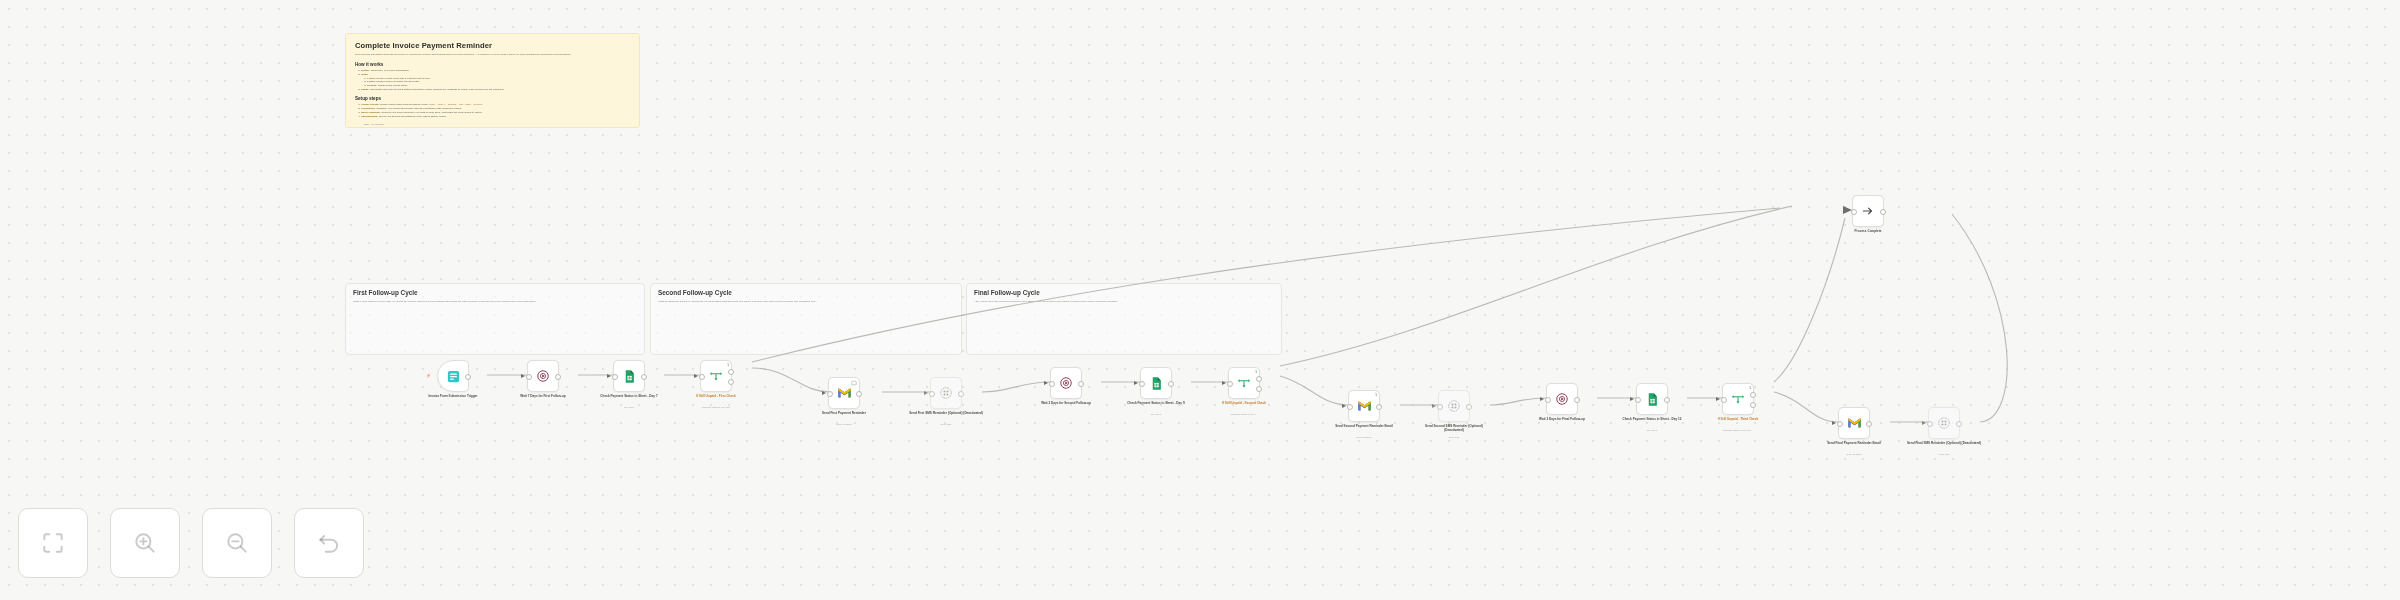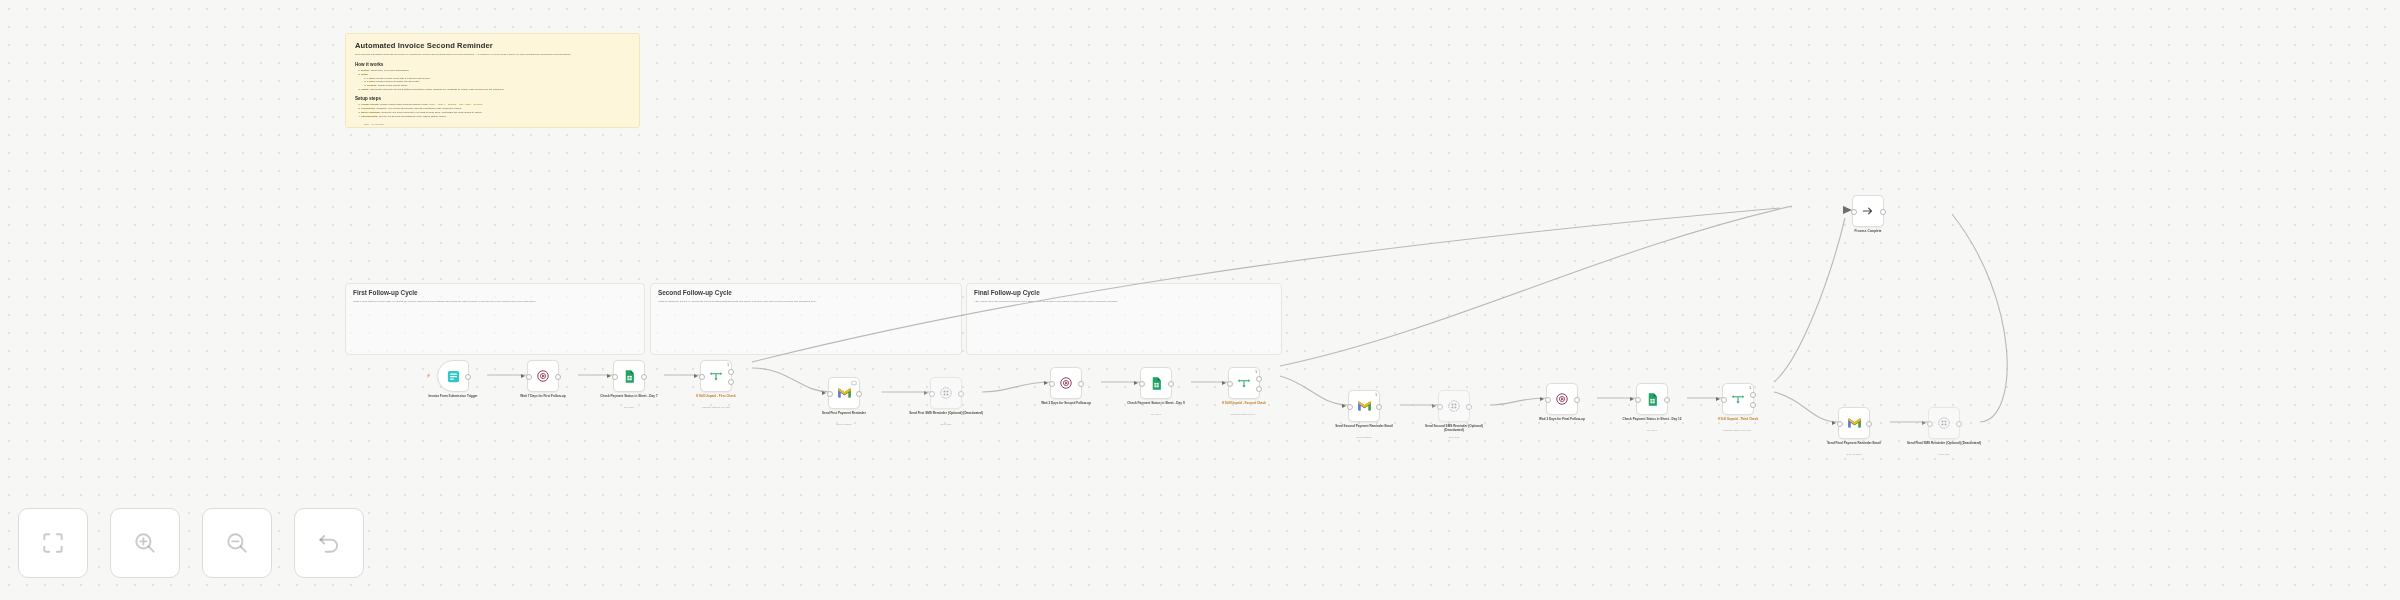--- a/index.html
+++ b/index.html
@@ -81,21 +81,21 @@
     display:flex;align-items:center;justify-content:center;cursor:pointer;
   }
   .tbtn svg{width:26px;height:26px;stroke:#55555050;}
 </style>
 </head>
 <body>
 
 <div id="canvas">
 
   <div id="sticky">
-    <h1>Automated Invoice Second Reminder</h1>
+    <h1>Complete Invoice Payment Reminder</h1>
     <p class="sub">This workflow automates accounts receivable by monitoring invoices and sending timed payment reminders — it ensures you never miss a follow-up while maintaining professional communication.</p>
 
     <h2>How it works</h2>
     <ol>
       <li>
         <b>Trigger:</b>
         <span>Runs daily, or on form submission.</span>
       </li>
       <li>
         <b>Waits:</b>

